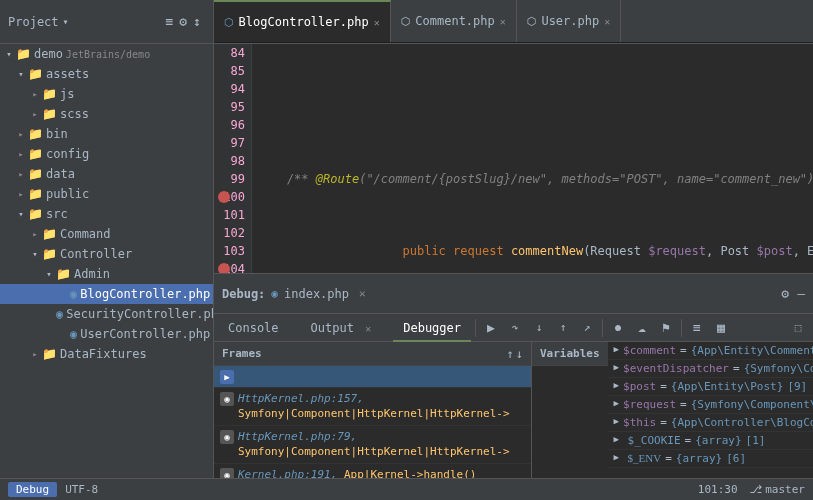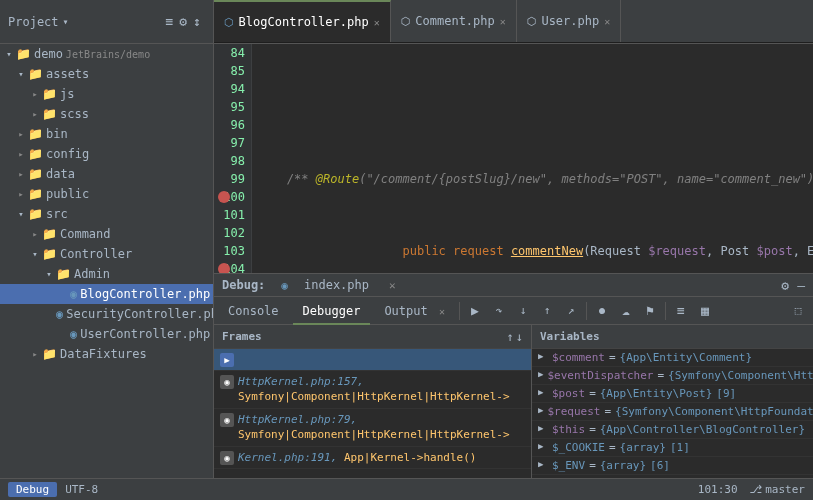--- a/index.html
+++ b/index.html
@@ -133,21 +133,21 @@
       display: flex;
       flex-direction: column;
     }
     .code-view {
       flex: 1;
       overflow: hidden;
       display: flex;
     }
     .line-numbers {
       background: #313335;
-      color: #86efac;
+      color: #f9a8d4;
       text-align: right;
       padding: 0 6px;
       user-select: none;
       font-size: 12px;
       line-height: 18px;
       min-width: 38px;
       border-right: 1px solid #3d3f41;
       overflow: hidden;
     }
     .line-number {
@@ -165,61 +165,61 @@
       white-space: pre;
     }
     .code-line {
       height: 18px;
       display: flex;
       align-items: center;
     }
 
     
     .kw { color: #cc7832; }
-    .fn { color: #ffc66d; text-decoration: underline; }
+    .fn { color: #ffc66d; }
     .var { color: #9876aa; }
     .cls { color: #a9b7c6; }
     .comment-color { color: #808080; font-style: italic; }
     .annotation { color: #bbb529; }
 
     
     .debug-panel {
       height: 205px;
       background: #2b2b2b;
       border-top: 1px solid #555;
       display: flex;
       flex-direction: column;
       flex-shrink: 0;
     }
     .debug-header {
       display: flex;
       align-items: center;
       background: #3c3f41;
       border-bottom: 1px solid #555;
-      height: 23px;
+      height: 40px;
       padding: 0 8px;
-      gap: 16px;
+      gap: 6px;
     }
     .debug-title { color: #a9b7c6; font-size: 12px; font-weight: bold; }
     .debug-tab-file { color: #a9b7c6; font-size: 12px; }
     .debug-close { color: #888; font-size: 11px; cursor: pointer; margin-left: 4px; }
     .debug-header-icons { margin-left: auto; display: flex; gap: 8px; }
 
     .debug-toolbar {
       display: flex;
       align-items: center;
       background: #3c3f41;
       border-bottom: 1px solid #555;
       height: 28px;
       padding: 0 4px;
       gap: 2px;
     }
     .debug-sub-tabs {
       display: flex;
-      gap: 4px;
+      gap: 12px;
     }
     .debug-sub-tab {
       padding: 0 10px;
       height: 28px;
       line-height: 28px;
       cursor: pointer;
       font-size: 12px;
       color: #a9b7c6;
     }
     .debug-sub-tab.active {
@@ -302,21 +302,21 @@
       margin-top: 1px;
     }
     .frame-text { color: #a9b7c6; line-height: 1.4; }
     .frame-text .fname { color: #ffc66d; }
     .frame-text .fpath { color: #6897bb; font-style: italic; }
 
     
     .variables-panel {
       flex: 1;
       display: flex;
-      flex-direction: column;
+      flex-direction: row;
       overflow: hidden;
     }
     .variables-header {
       display: flex;
       align-items: center;
       padding: 2px 8px;
       background: #3c3f41;
       border-bottom: 1px solid #444;
       height: 24px;
     }
@@ -589,26 +589,26 @@
             <span class="top-icon">⚙</span>
             <span class="top-icon">—</span>
           </div>
         </div>
 
         <div class="debug-toolbar">
           <div class="debug-sub-tabs">
             <div class="debug-sub-tab">
               <span>Console</span>
             </div>
-            <div class="debug-sub-tab active">
-              <span>Debugger</span>
-            </div>
             <div class="debug-sub-tab">
               <span>Output</span>
               <span class="debug-sub-tab-close">✕</span>
+            </div>
+            <div class="debug-sub-tab active">
+              <span>Debugger</span>
             </div>
           </div>
           <div class="separator"></div>
           <div class="debug-tool-icon" title="Resume">▶</div>
           <div class="debug-tool-icon" title="Step Over" style="font-size:11px;">↷</div>
           <div class="debug-tool-icon" title="Step Into" style="font-size:11px;">↓</div>
           <div class="debug-tool-icon" title="Step Out" style="font-size:11px;">↑</div>
           <div class="debug-tool-icon" title="Run to Cursor" style="font-size:11px;">↗</div>
           <div class="separator"></div>
           <div class="debug-tool-icon" title="Evaluate">⏺</div>
@@ -708,21 +708,21 @@
               <div class="var-item">
                 <span class="var-arrow">▶</span>
                 <span class="var-name" style="color:#6897bb;">$_COOKIE</span>
                 <span class="var-eq"> = </span>
                 <span class="var-type">{array}</span>
                 <span class="var-type"> [1]</span>
               </div>
 
               <div class="var-item">
                 <span class="var-arrow">▶</span>
-                <span class="var-name" style="color:#6897bb;">$_ENV</span>
+                <span class="var-name" style="color:#6897bb;font-family:Liberation Serif, serif;">$_ENV</span>
                 <span class="var-eq"> = </span>
                 <span class="var-type">{array}</span>
                 <span class="var-type"> [6]</span>
               </div>
 
             </div>
           </div>
 
         </div>
       </div>

